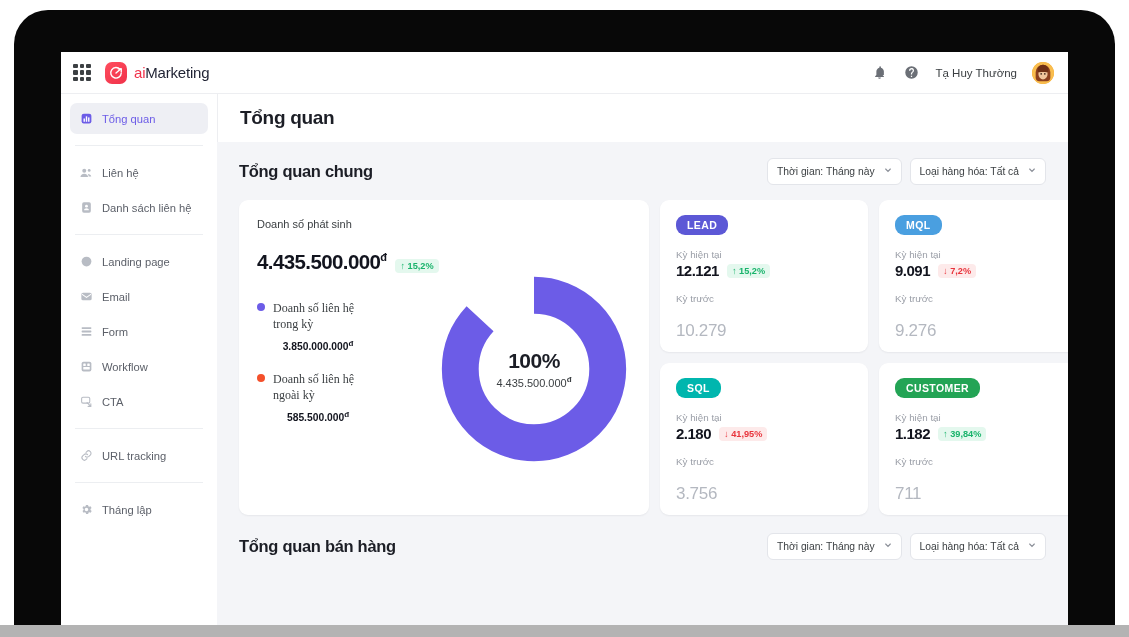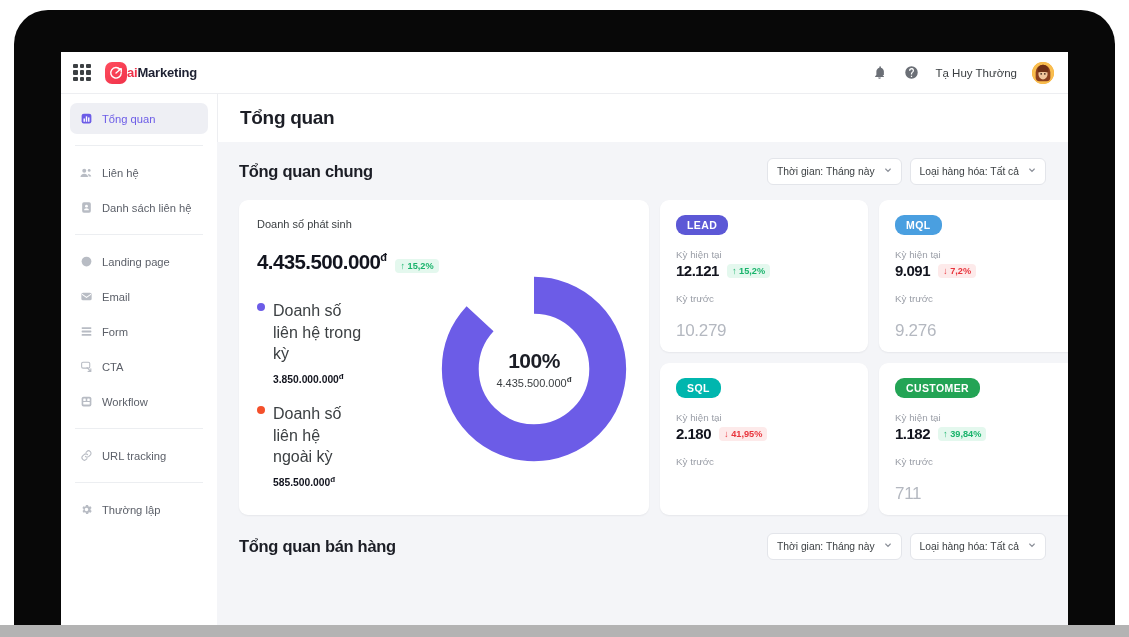--- a/index.html
+++ b/index.html
@@ -42,21 +42,21 @@
   }
   .grid-icon { width: 18px; height: 18px; margin-left: 12px;
     display: grid; grid-template-columns: repeat(3, 1fr); grid-template-rows: repeat(3,1fr);
     gap: 2px; }
   .grid-icon i { background: #3c4043; border-radius: 1px; display:block; }
   .logo-mark {
     width: 22px; height: 22px; margin-left: 14px; border-radius: 7px;
     background: linear-gradient(145deg,#ff4d5e,#f0324a);
     display: flex; align-items: center; justify-content: center;
   }
-  .logo-text { font-size: 13px; font-weight: 700; letter-spacing: -0.2px; }
+  .logo-text { margin-left: 7px; font-size: 15px; font-weight: 400; letter-spacing: -0.2px; }
   .logo-text .ai { color: #f0324a; }
   .logo-text .mk { color: #1e2132; }
 
   #topbar-right { margin-left: auto; display: flex; align-items: center; gap: 15px; margin-right: 14px; }
   .tb-icon { width: 17px; height: 17px; color: #6b6f76; display: flex; align-items: center; justify-content: center; }
   .user-name { font-size: 11.5px; color: #3c4043; }
   .avatar {
     width: 22px; height: 22px; border-radius: 50%;
     background: #f5a524;
     display: flex; align-items: center; justify-content: center;
@@ -121,22 +121,22 @@
   .rev-row { display: flex; align-items: baseline; gap: 9px; margin-top: 20px; }
   .rev-value { font-size: 20.5px; font-weight: 700; color: #12141e; letter-spacing: -0.6px; }
   .sup { font-size: 11px; vertical-align: super; font-weight: 700; }
   .pill { font-size: 9.2px; font-weight: 700; padding: 2px 5px; border-radius: 4px; white-space: nowrap; }
   .pill.up { background: #e4f8ee; color: #19b36b; }
   .pill.down { background: #fdeaea; color: #e8343c; }
 
   .legend { margin-top: 26px; }
   .legend-item { display: flex; gap: 8px; margin-bottom: 18px; }
   .dot { width: 8px; height: 8px; border-radius: 50%; margin-top: 3px; flex: 0 0 8px; }
-  .leg-name { font-size: 16px; color: #3c4043; line-height: 1.35; max-width: 90px; }
-  .leg-val { font-size: 10.3px; font-weight: 700; color: #12141e; margin-top: 7px; }
+  .leg-name { font-size: 12px; color: #3c4043; line-height: 1.35; max-width: 90px; font-family: Liberation Serif, serif; }
+  .leg-val { font-size: 10.3px; font-weight: 700; color: #12141e; margin-top: 7px; text-align: center; }
 
   .donut-wrap { position: absolute; right: 18px; top: 72px; width: 194px; height: 194px; }
   .donut-center { position: absolute; inset: 0; display: flex; flex-direction: column; align-items: center; justify-content: center; }
   .donut-pct { font-size: 21px; font-weight: 700; color: #1c1e26; letter-spacing: -0.5px; }
   .donut-sub { font-size: 11px; color: #3c4043; margin-top: 2px; }
 
   
   .card-metric { padding: 15px 16px; }
   .badge {
     display: inline-block; padding: 4px 11px; border-radius: 9px;
@@ -268,61 +268,61 @@
             <rect x="3" y="4" width="18" height="3.4" rx="1.2"></rect>
             <rect x="3" y="10.3" width="18" height="3.4" rx="1.2"></rect>
             <rect x="3" y="16.6" width="18" height="3.4" rx="1.2"></rect>
           </svg>
       </span>
       <span class="nav-label">Form</span>
     </div>
 
     <div class="nav-item">
       <span class="nav-ico">
-        <svg width="13" height="13" viewBox="0 0 24 24" fill="none" stroke="currentColor" stroke-width="2">
-            <rect x="3" y="4" width="15" height="11" rx="2.5"></rect>
-            <path d="M13 14l7 7M20 16v5h-5" stroke-linecap="round"></path>
-          </svg>
-      </span>
-      <span class="nav-label">CTA</span>
-    </div>
-
-    <div class="nav-item">
-      <span class="nav-ico">
         <svg width="13" height="13" viewBox="0 0 24 24" fill="currentColor">
             <rect x="3" y="3" width="18" height="18" rx="3.5"></rect>
             <rect x="6" y="6.5" width="4.6" height="4.6" rx="1" fill="#fff"></rect>
             <rect x="13.4" y="6.5" width="4.6" height="4.6" rx="1" fill="#fff"></rect>
             <rect x="6" y="13" width="12" height="4.6" rx="1" fill="#fff"></rect>
           </svg>
       </span>
       <span class="nav-label">Workflow</span>
     </div>
 
+    <div class="nav-item">
+      <span class="nav-ico">
+        <svg width="13" height="13" viewBox="0 0 24 24" fill="none" stroke="currentColor" stroke-width="2">
+            <rect x="3" y="4" width="15" height="11" rx="2.5"></rect>
+            <path d="M13 14l7 7M20 16v5h-5" stroke-linecap="round"></path>
+          </svg>
+      </span>
+      <span class="nav-label">CTA</span>
+    </div>
+
     <div class="nav-sep"></div>
 
     <div class="nav-item">
       <span class="nav-ico">
         <svg width="13" height="13" viewBox="0 0 24 24" fill="none" stroke="currentColor" stroke-width="2" stroke-linecap="round">
             <path d="M10 13.5a4.5 4.5 0 0 0 6.4.2l2.6-2.6a4.5 4.5 0 1 0-6.4-6.4l-1.5 1.5"></path>
             <path d="M14 10.5a4.5 4.5 0 0 0-6.4-.2L5 12.9a4.5 4.5 0 1 0 6.4 6.4l1.5-1.5"></path>
           </svg>
       </span>
       <span class="nav-label">URL tracking</span>
     </div>
 
     <div class="nav-sep"></div>
 
     <div class="nav-item">
       <span class="nav-ico">
         <svg width="13" height="13" viewBox="0 0 24 24" fill="currentColor">
             <path d="M19.4 13a7.6 7.6 0 0 0 0-2l2-1.6-2-3.4-2.4 1a7.5 7.5 0 0 0-1.7-1l-.4-2.5h-4l-.4 2.5c-.6.2-1.2.6-1.7 1l-2.4-1-2 3.4L6.6 11a7.6 7.6 0 0 0 0 2l-2 1.6 2 3.4 2.4-1c.5.4 1.1.8 1.7 1l.4 2.5h4l.4-2.5c.6-.2 1.2-.6 1.7-1l2.4 1 2-3.4zM12 15.2a3.2 3.2 0 1 1 0-6.4 3.2 3.2 0 0 1 0 6.4z"></path>
           </svg>
       </span>
-      <span class="nav-label">Thường lập</span>
+      <span class="nav-label">Tháng lập</span>
     </div>
   </div>
 
   <div id="content">
 
     <div id="page-head">
       <div id="page-title">Tổng quan</div>
     </div>
 
     <div class="section-head">
@@ -410,20 +410,21 @@
       </div>
 
       <div class="card card-metric">
         <span class="badge" style="background:#00b6ae">SQL</span>
         <div class="m-label">Kỳ hiện tại</div>
         <div class="m-row">
           <span class="m-value">2.180</span>
           <span class="pill down">↓ 41,95%</span>
         </div>
         <div class="m-label">Kỳ trước</div>
+        <div class="m-prev">3.756</div>
       </div>
 
       <div class="card card-metric">
         <span class="badge" style="background:#23a455">CUSTOMER</span>
         <div class="m-label">Kỳ hiện tại</div>
         <div class="m-row">
           <span class="m-value">1.182</span>
           <span class="pill up">↑ 39,84%</span>
         </div>
         <div class="m-label">Kỳ trước</div>

